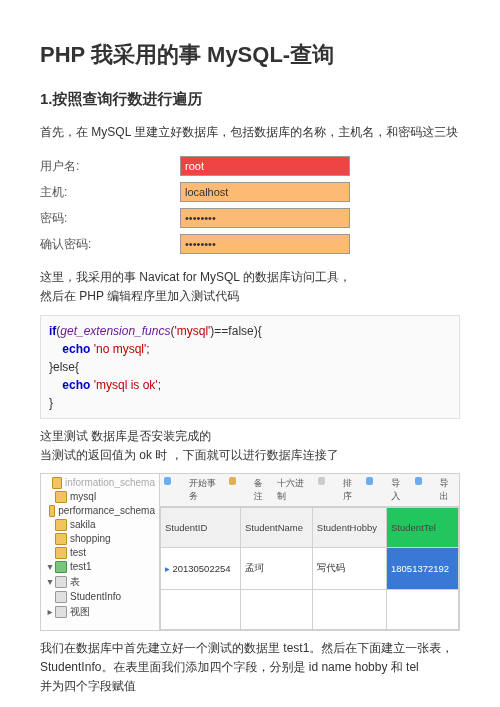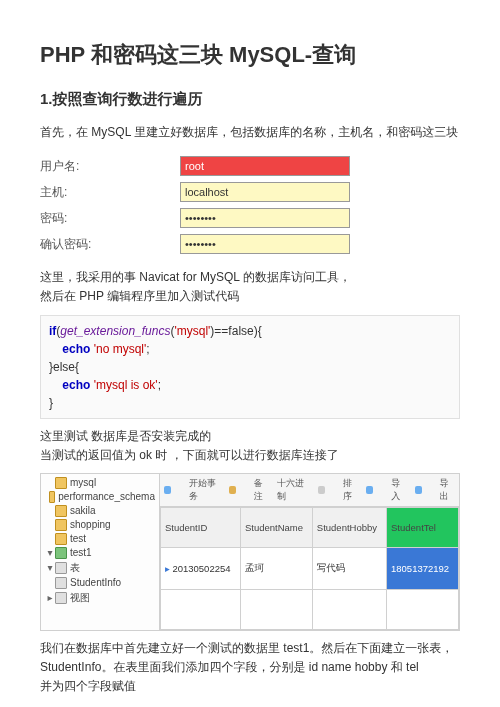--- a/index.html
+++ b/index.html
@@ -39,21 +39,21 @@
     font-size: 12px;
     color: #555;
   }
   .form-field {
     border: 1px solid #999;
     height: 16px;
     width: 160px;
     padding: 1px 4px;
     font-size: 11px;
     line-height: 16px;
-    background: #fef9c3;
+    background: #fdba74;
     margin-left: 80px;
   }
   .form-field.sel {
     background: #ef4444;
     color: #fff;
   }
   .code-block {
     border: 1px solid #e0e0e0;
     background: #fafafa;
     padding: 6px 8px;
@@ -112,21 +112,20 @@
     display: flex;
     padding: 3px 4px;
     border-bottom: 1px solid #d0d0d0;
     background: #f5f5f5;
     gap: 8px;
     font-size: 9px;
     color: #555;
   }
   .nav-toolbar .btn {
     display: flex;
-    align-items: center;
     gap: 18px;
   }
   .nav-toolbar .dot {
     width: 8px; height: 8px; border-radius: 2px;
     display: inline-block;
   }
   .nav-table {
     width: 100%;
     border-collapse: collapse;
     font-size: 9.5px;
@@ -148,21 +147,21 @@
     background: #3a78d6;
     color: #fff;
     margin-left: 26px;
   }
   .indent1 { padding-left: 12px; }
   .indent2 { padding-left: 24px; }
 </style>
 </head>
 <body>
 
-<h1>PHP 和密码这三块 MySQL-查询</h1>
+<h1>PHP 我采用的事 MySQL-查询</h1>
 
 <h2>1.按照查询行数进行遍历</h2>
 
 <p>首先，在 MySQL 里建立好数据库，包括数据库的名称，主机名，和密码这三块</p>
 
 <div class="form-block">
   <div class="form-row">
     <span class="form-label">用户名:</span>
     <span class="form-field sel">root</span>
   </div>
@@ -188,20 +187,25 @@
 <span>}else{</span>
 <span>    </span><span class="kw-echo">echo</span><span> </span><span class="kw-str">'mysql is ok'</span><span>;</span>
 <span>}</span></div>
 
 <p style="margin-bottom:0">这里测试 数据库是否安装完成的</p>
 <p style="margin-top:0">当测试的返回值为 ok 时 ，下面就可以进行数据库连接了</p>
 
 <div class="nav-shot">
   <div class="nav-body">
     <div class="nav-tree">
+      <div class="item" style="color:#aaa">
+          <span class="tog"></span>
+          <span class="icon"></span>
+          <span>information_schema</span>
+        </div>
       <div class="item">
           <span class="tog"></span>
           <span class="icon"></span>
           <span>mysql</span>
         </div>
       <div class="item">
           <span class="tog"></span>
           <span class="icon"></span>
           <span>performance_schema</span>
         </div>

